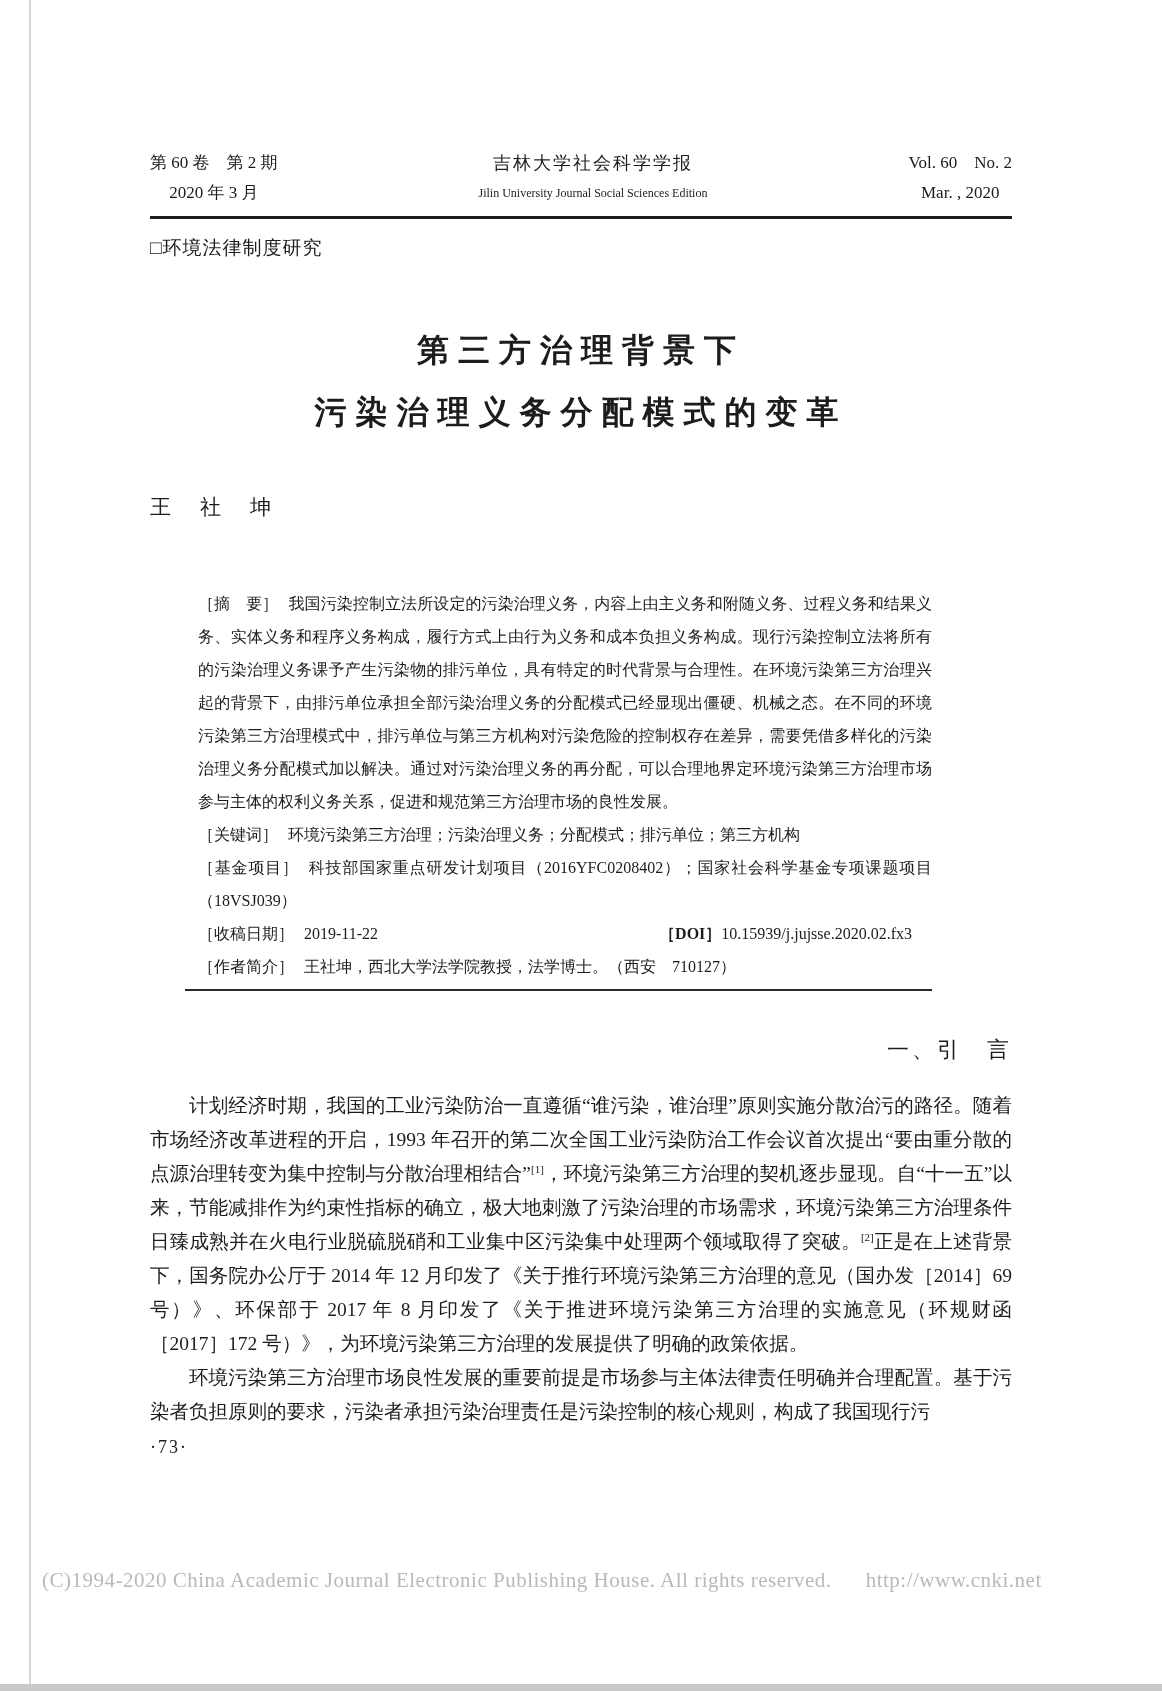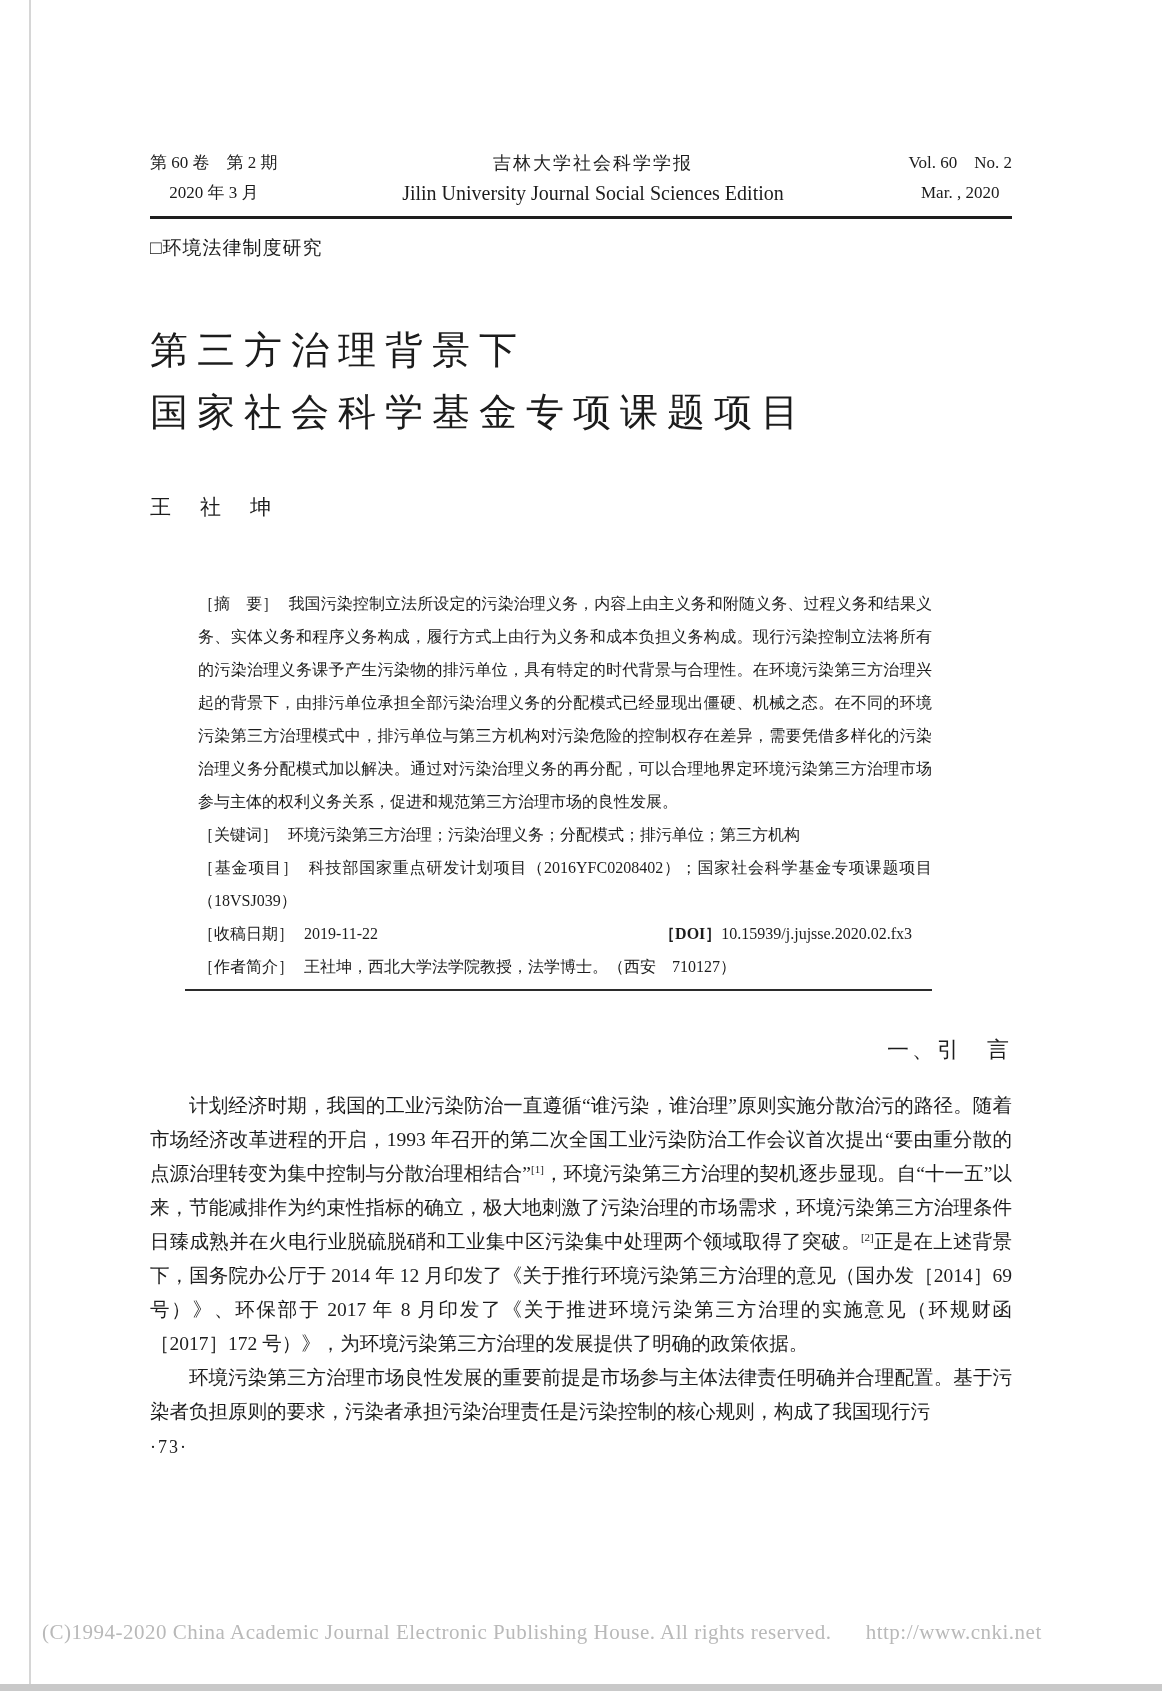--- a/index.html
+++ b/index.html
@@ -25,32 +25,32 @@
   }
   .content { padding: 148px 150px 0 150px; }
 
   
   .jheader {
     display: flex; justify-content: space-between; align-items: center;
     font-size: 17px; line-height: 30px; gap: 43px;
   }
   .jheader .col { text-align: center; }
   .jheader .cn-journal { font-size: 18px; letter-spacing: 2px; }
-  .jheader .en-journal { font-size: 20px; }
+  .jheader .en-journal { font-size: 12px; }
   .double-rule {
     margin-top: 8px; height: 3px;
     border-top: 2px solid #1e1e1e;
     border-bottom: 1px solid #1e1e1e;
   }
   .column-tag { margin-top: 16px; font-size: 19px; letter-spacing: 1px; }
 
   
   .article-title {
-    margin: 58px 0 0 0; 
-    font-size: 38px; font-weight: normal;
+    margin: 58px 0 0 0; text-align: center;
+    font-size: 32px; font-weight: bold;
     letter-spacing: 9px; line-height: 62px;
   }
   .author { margin-top: 50px; font-size: 21px; letter-spacing: 4px; line-height: 28px; }
 
   
   .meta {
     margin: 66px 80px 0 48px;
     font-size: 16px; line-height: 33px;
     text-align: justify;
   }
@@ -69,21 +69,21 @@
     margin: 44px 0 0 0; text-align: right;
     font-size: 22px; font-weight: normal; letter-spacing: 3px; line-height: 30px;
   }
   .body-text { margin-top: 24px; font-size: 19.5px; line-height: 34px; text-align: justify; }
   .body-text p { margin: 0; text-indent: 2em; }
   sup.ref { font-size: 11px; vertical-align: super; line-height: 0; }
   .page-number { margin-top: 8px; font-size: 18px; letter-spacing: 2px; }
 
   
   .copyright-footer {
-    position: absolute; left: 42px; top: 1620px;
+    position: absolute; left: 42px; top: 1568px;
     font-size: 21px; color: #b9b9b9; letter-spacing: 0.5px;
     white-space: nowrap;
   }
   .copyright-footer .url { margin-left: 34px; }
 </style>
 </head>
 <body>
 
 <div class="page">
   <div class="scan-edge-left"></div>
@@ -105,21 +105,21 @@
         <div>Mar. , 2020</div>
       </div>
     </header>
 
     <div class="double-rule"></div>
 
     <div class="column-tag">□环境法律制度研究</div>
 
     <h1 class="article-title">
       <span>第三方治理背景下</span><br>
-      <span>国家社会科学基金专项课题项目</span>
+      <span>污染治理义务分配模式的变革</span>
     </h1>
 
     <div class="author">王　社　坤</div>
 
     <section class="meta">
       <p><span class="meta-label">［摘　要］</span><span>我国污染控制立法所设定的污染治理义务，内容上由主义务和附随义务、过程义务和结果义务、实体义务和程序义务构成，履行方式上由行为义务和成本负担义务构成。现行污染控制立法将所有的污染治理义务课予产生污染物的排污单位，具有特定的时代背景与合理性。在环境污染第三方治理兴起的背景下，由排污单位承担全部污染治理义务的分配模式已经显现出僵硬、机械之态。在不同的环境污染第三方治理模式中，排污单位与第三方机构对污染危险的控制权存在差异，需要凭借多样化的污染治理义务分配模式加以解决。通过对污染治理义务的再分配，可以合理地界定环境污染第三方治理市场参与主体的权利义务关系，促进和规范第三方治理市场的良性发展。</span></p>
       <p><span class="meta-label">［关键词］</span><span>环境污染第三方治理；污染治理义务；分配模式；排污单位；第三方机构</span></p>
       <p><span class="meta-label">［基金项目］</span><span>科技部国家重点研发计划项目（2016YFC0208402）；国家社会科学基金专项课题项目（18VSJ039）</span></p>
       <p class="row-received">
         <span><span class="meta-label">［收稿日期］</span><span>2019-11-22</span></span>

